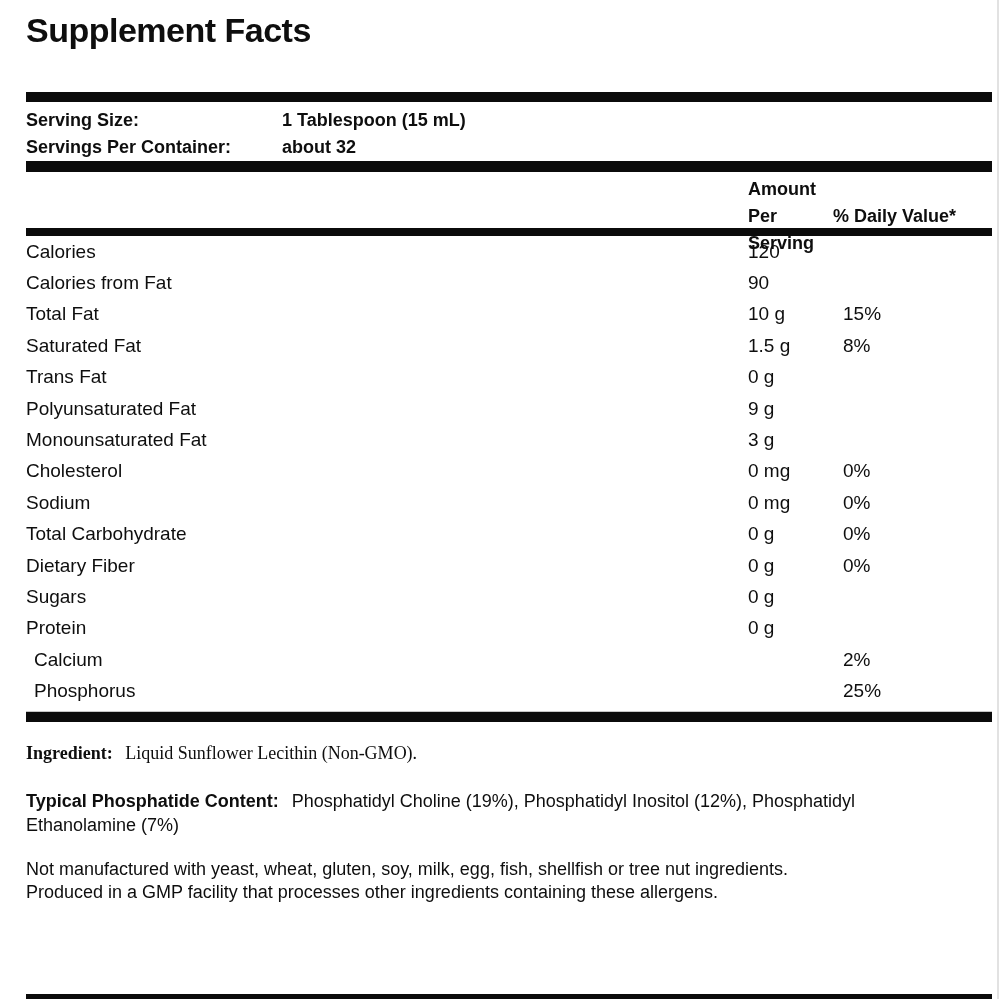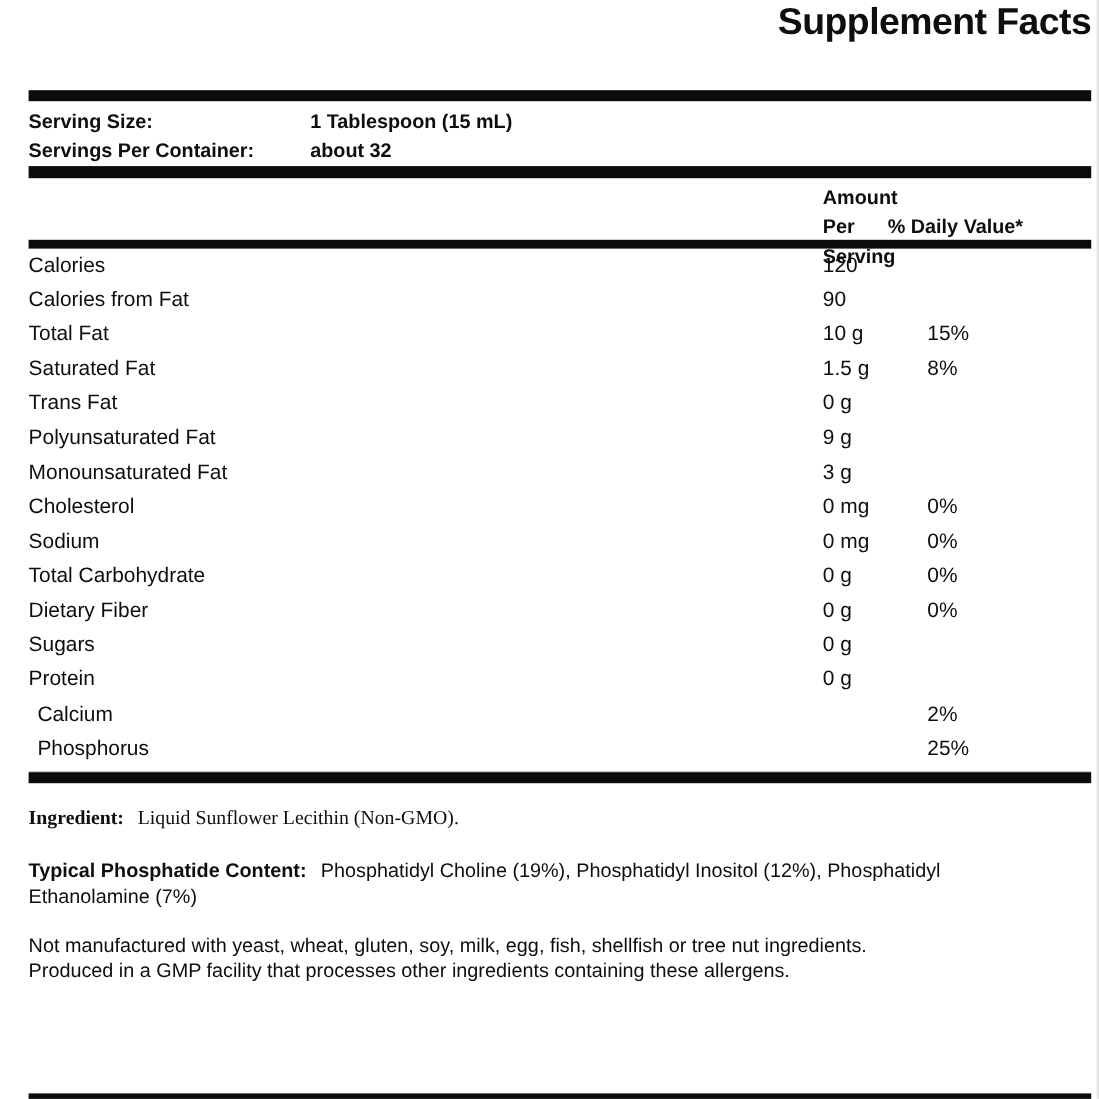--- a/index.html
+++ b/index.html
@@ -9,41 +9,40 @@
     height: 999px;
     background: #ffffff;
     overflow: hidden;
     font-family: "Liberation Sans", sans-serif;
     color: #0e0e0e;
   }
   .content { position: absolute; left: 26px; top: 0; width: 966px; }
 
   .title {
     margin: 0;
-    padding-top: 2px;
+    padding-top: 12px;
     font-size: 34px;
     line-height: 36px;
     font-weight: 700;
     letter-spacing: -0.5px;
-    text-align: right;
   }
 
   .bar { background: #0b0b0b; }
   .bar-top  { height: 10px; margin-top: 44px; }
   .bar-mid  { height: 11px; }
   .bar-thin { height: 8px; }
   .bar-foot { height: 10px; }
 
   .serving { padding-top: 5px; font-size: 18px; font-weight: 700; }
   .serving-line { position: relative; height: 27px; line-height: 27px; }
   .serving-value { position: absolute; left: 256px; top: 0; white-space: nowrap; }
 
   .col-header { position: relative; height: 56px; font-size: 18px; font-weight: 700; }
   .amount-header { position: absolute; left: 722px; top: 4px; line-height: 27px; }
-  .dv-header { position: absolute; left: 781px; top: 31px; line-height: 27px; white-space: nowrap; }
+  .dv-header { position: absolute; left: 807px; top: 31px; line-height: 27px; white-space: nowrap; }
 
   .row {
     position: relative;
     height: 31.4px;
     display: flex;
     align-items: center;
     font-size: 19px;
   }
   .row .amt { position: absolute; left: 722px; white-space: nowrap; }
   .row .dv  { position: absolute; left: 817px; white-space: nowrap; }

